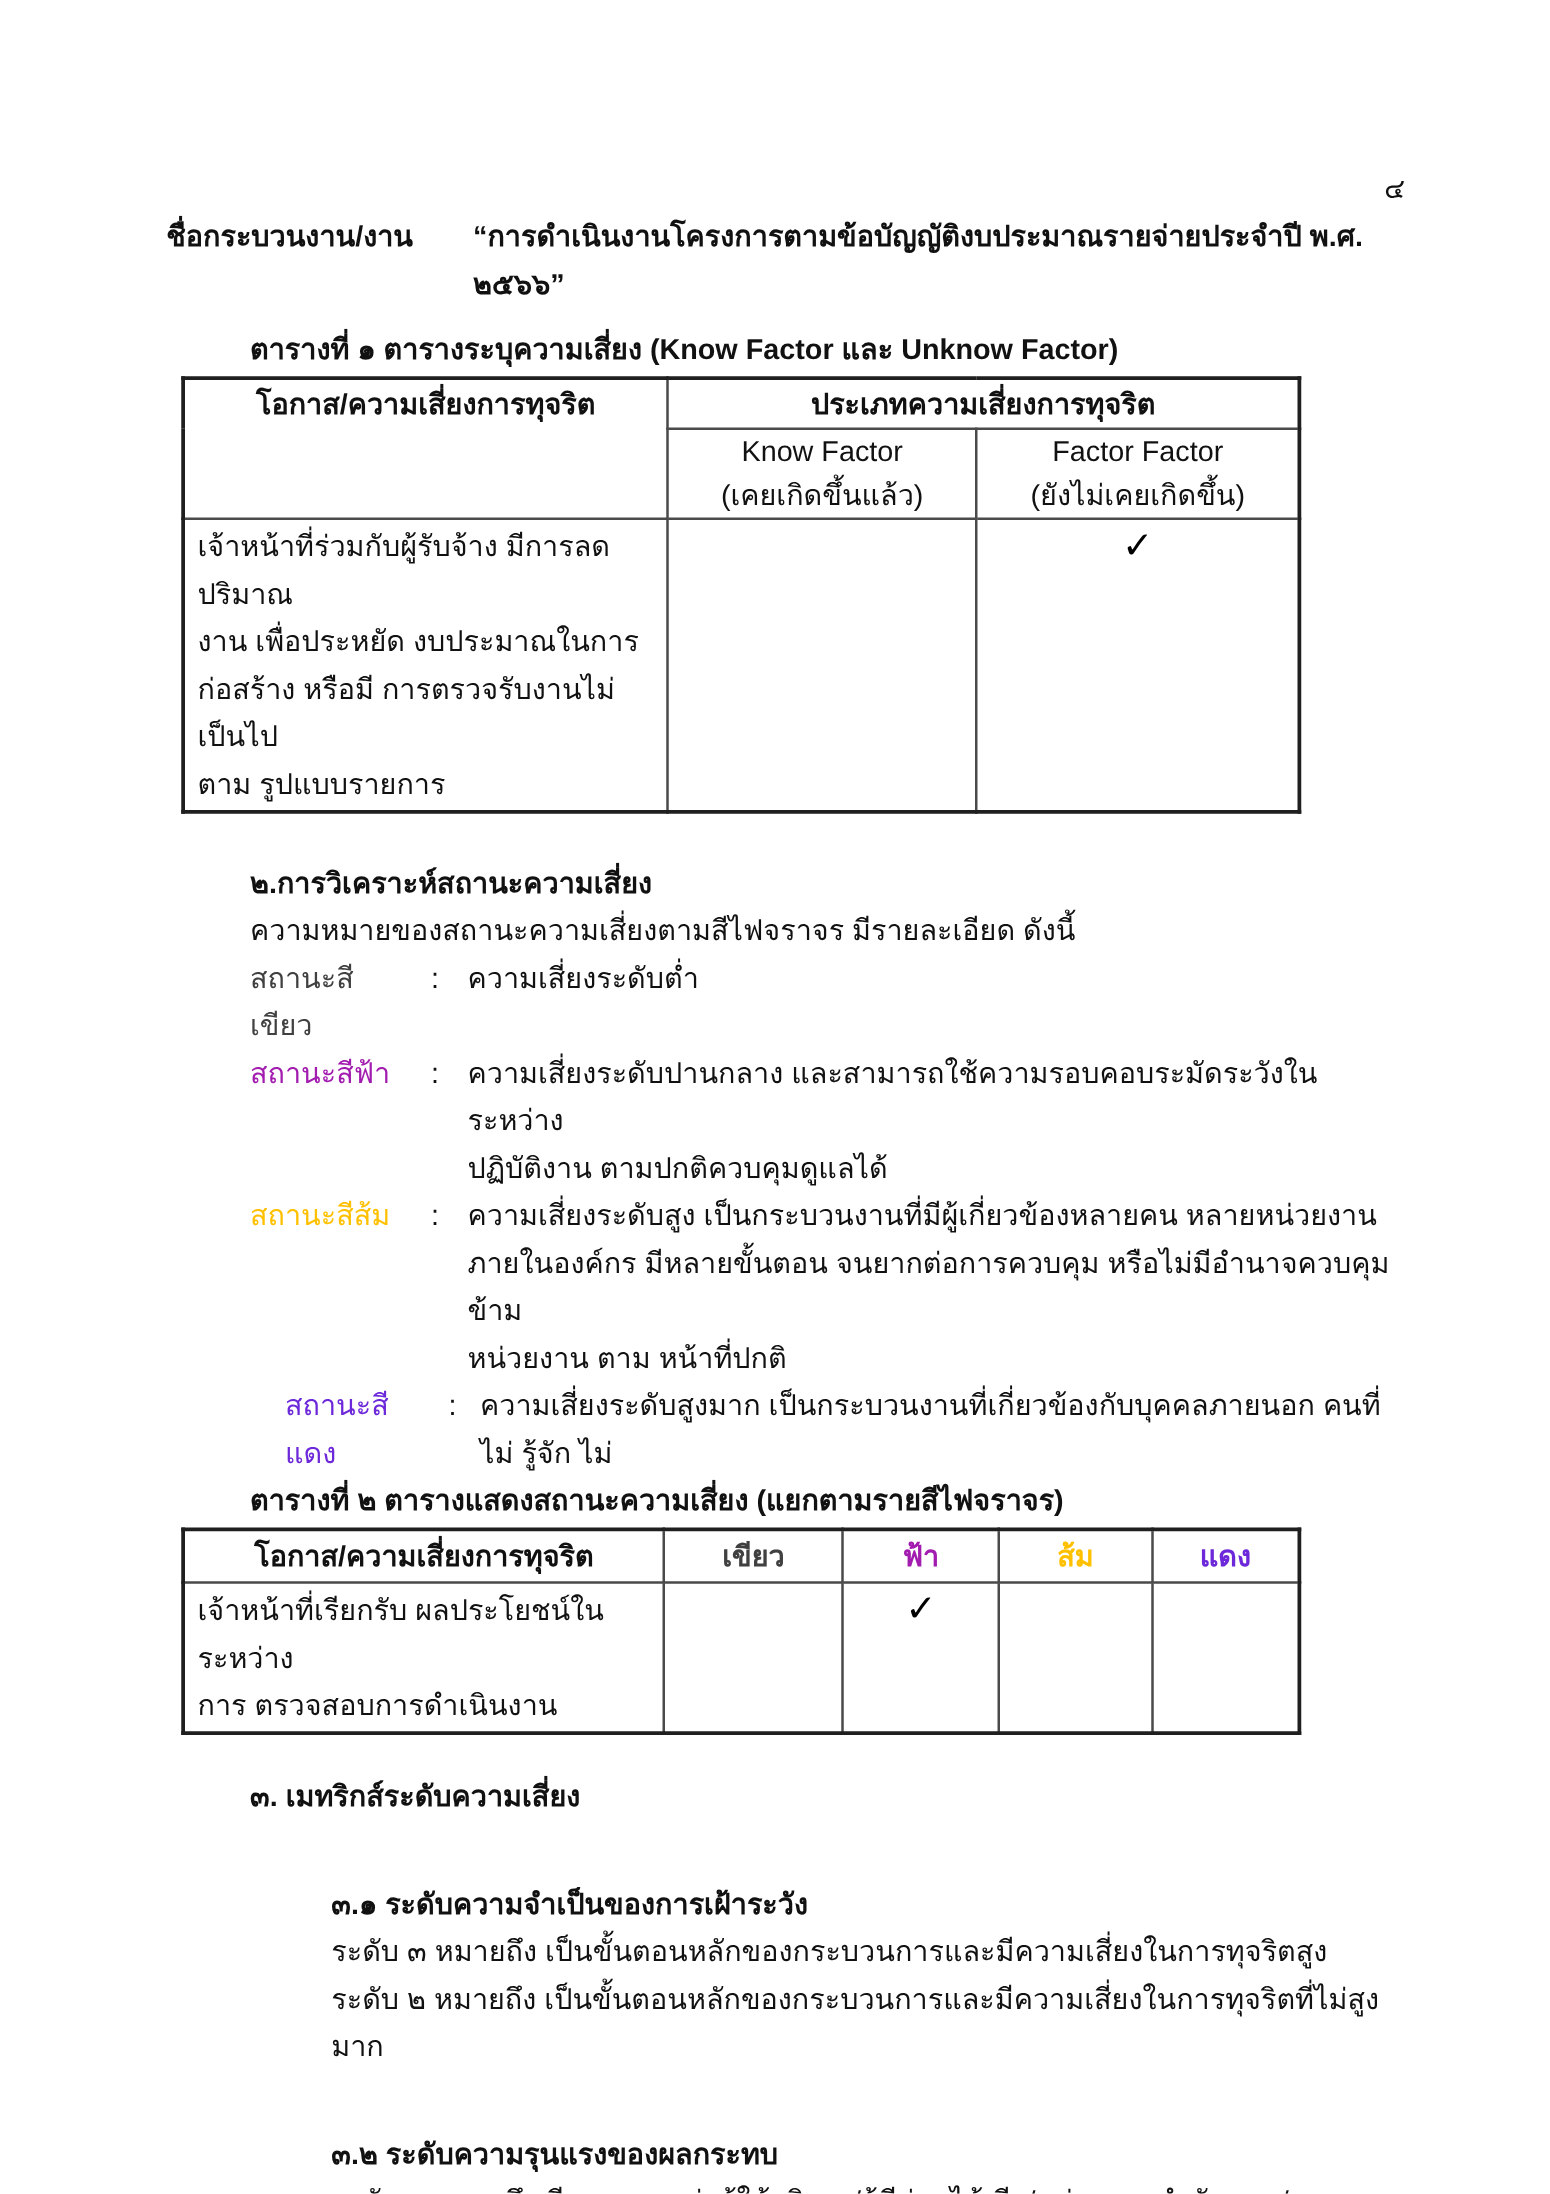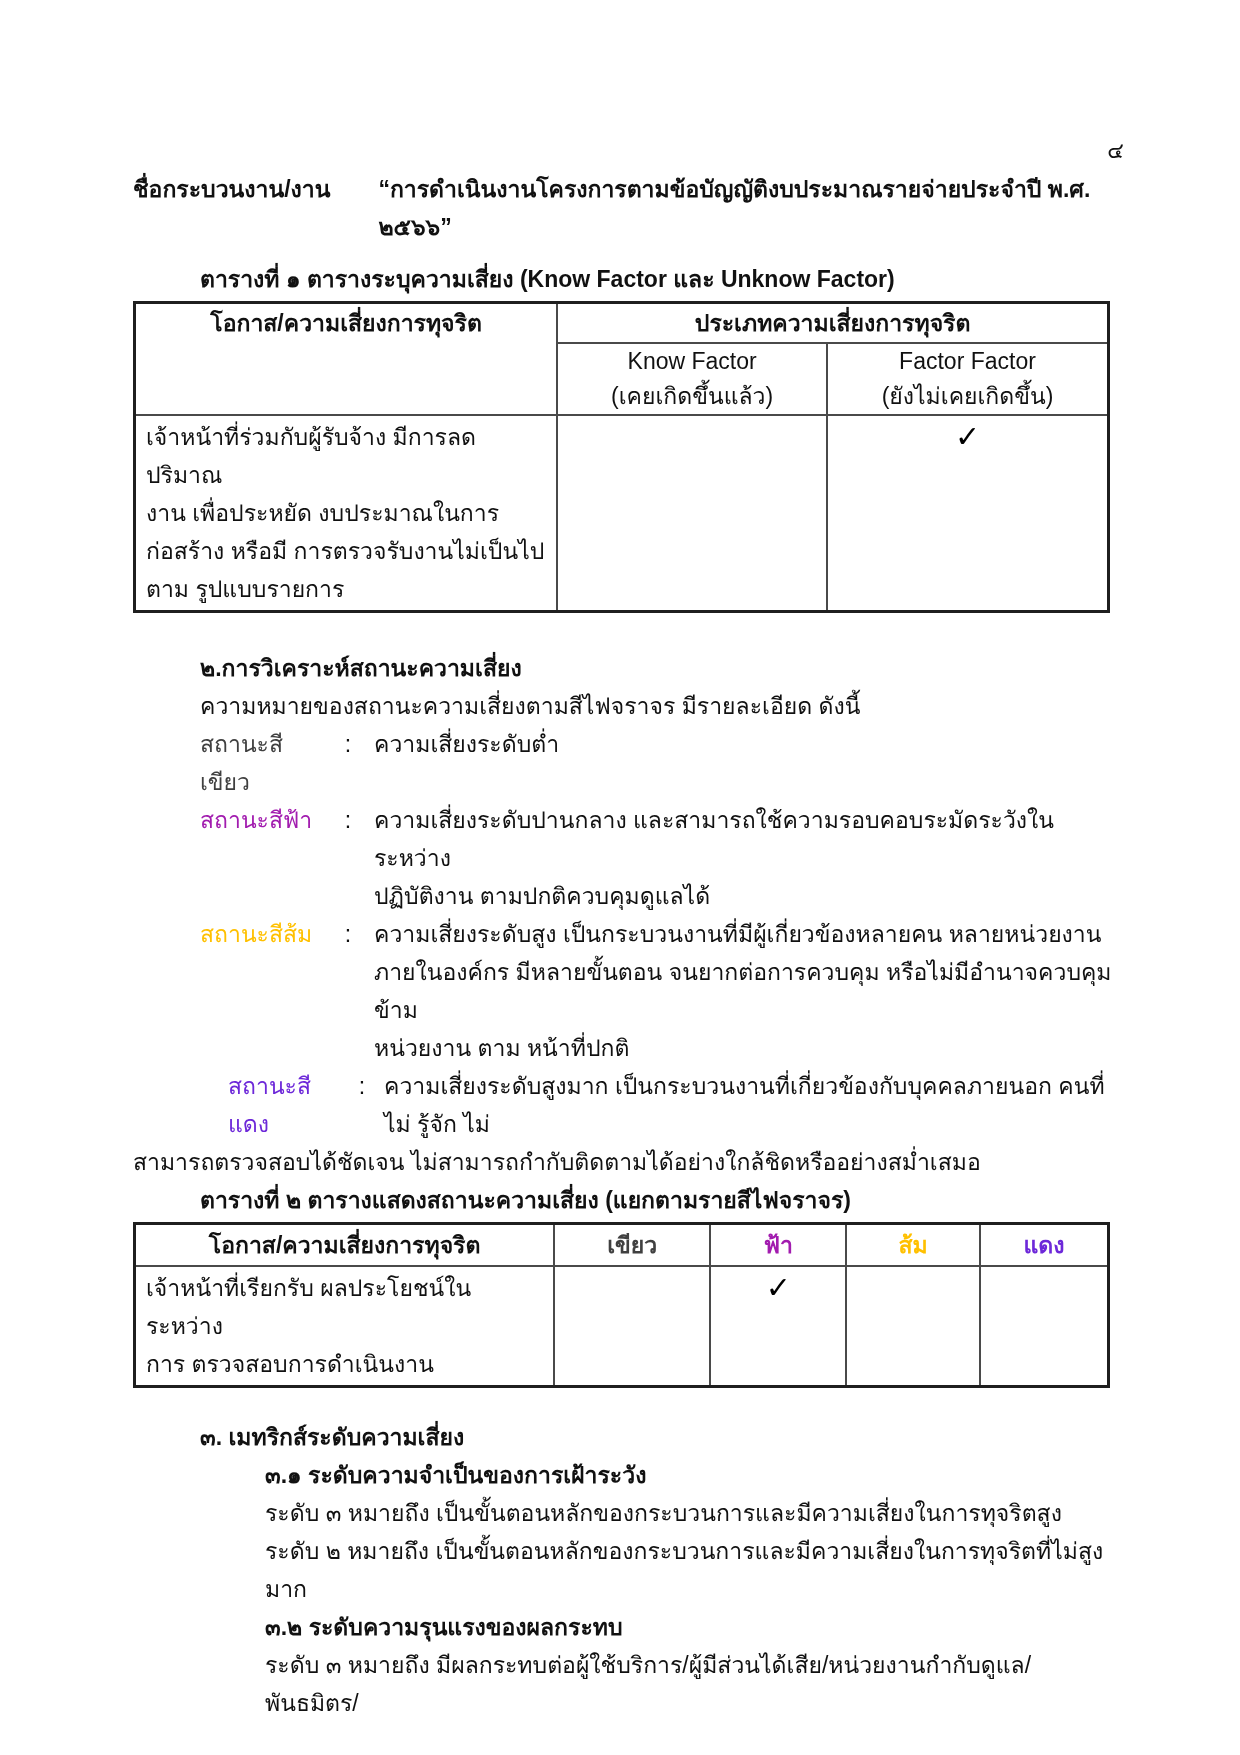--- a/index.html
+++ b/index.html
@@ -18,21 +18,21 @@
     font-size:22px; line-height:30px;
   }
   .content { position:absolute; left:133px; top:170px; width:982px; }
 
   .doc-title { display:flex; font-weight:bold; margin-bottom:14px; }
   .doc-title .t-label { flex:0 0 auto; }
   .doc-title .t-text  { margin-left:48px; }
 
   .tbl-caption { font-weight:bold; margin-left:67px; }
 
-  table { border-collapse:collapse; width:977px; table-layout:fixed; margin-top:3px; }
+  table { border-collapse:collapse; width:896px; table-layout:fixed; margin-top:3px;margin-left:12px; }
   table { border:3px solid #1f1f1f; }
   th, td { border:2px solid #4a4a4a; padding:0 10px; }
   th { font-weight:bold; text-align:center; }
 
   
   .t1 col.c1 { width:43.4%; } .t1 col.c2 { width:27.7%; } .t1 col.c3 { width:28.9%; }
   .t1 .hrow1 { height:40px; }
   .t1 .hrow2 { height:72px; }
   .t1 .sub-head { font-weight:normal; text-align:center; line-height:35px; vertical-align:middle; }
   .t1 .body-row { height:134px; }
@@ -47,21 +47,21 @@
   .t2 .body-cell { vertical-align:top; text-align:left; padding:2px 10px; }
   .t2 .mark-cell { vertical-align:top; text-align:center; }
 
   .checkmark { font-size:30px; line-height:42px; color:#000; }
 
   .c-green  { color:#404040; }
   .c-blue   { color:#a21caf; }
   .c-orange { color:#FFC000; }
   .c-red    { color:#6d28d9; }
 
-  .sec-head { font-weight:bold; margin-left:67px; }
+  .sec-head { font-weight:bold; margin-left:67px;margin-top:48px; }
   .sec2-head { margin-top:36px; }
   .indent1 { margin-left:67px; }
   .indent2 { margin-left:132px; }
 
   .status-row { display:flex; margin-left:67px; }
   .status-row.red-row { margin-left:95px; }
   .status-label { flex:0 0 122px; }
   .red-row .status-label { flex:0 0 112px; }
   .status-colon { flex:0 0 52px; text-align:center; }
   .red-row .status-colon { flex:0 0 44px; }
@@ -150,21 +150,20 @@
         <div>ภายในองค์กร มีหลายขั้นตอน จนยากต่อการควบคุม หรือไม่มีอำนาจควบคุมข้าม</div>
         <div>หน่วยงาน ตาม หน้าที่ปกติ</div>
       </span>
     </div>
 
     <div class="status-row red-row">
       <span class="status-label c-red">สถานะสีแดง</span>
       <span class="status-colon">:</span>
       <span class="status-text">ความเสี่ยงระดับสูงมาก เป็นกระบวนงานที่เกี่ยวข้องกับบุคคลภายนอก คนที่ไม่ รู้จัก ไม่</span>
     </div>
-    <div>สามารถตรวจสอบได้ชัดเจน ไม่สามารถกำกับติดตามได้อย่างใกล้ชิดหรืออย่างสม่ำเสมอ</div>
 
     <div class="tbl-caption caption2">ตารางที่ ๒ ตารางแสดงสถานะความเสี่ยง (แยกตามรายสีไฟจราจร)</div>
 
     <table class="t2">
       <colgroup>
           <col class="c1">
           <col class="c2">
           <col class="c3">
           <col class="c4">
           <col class="c5">

